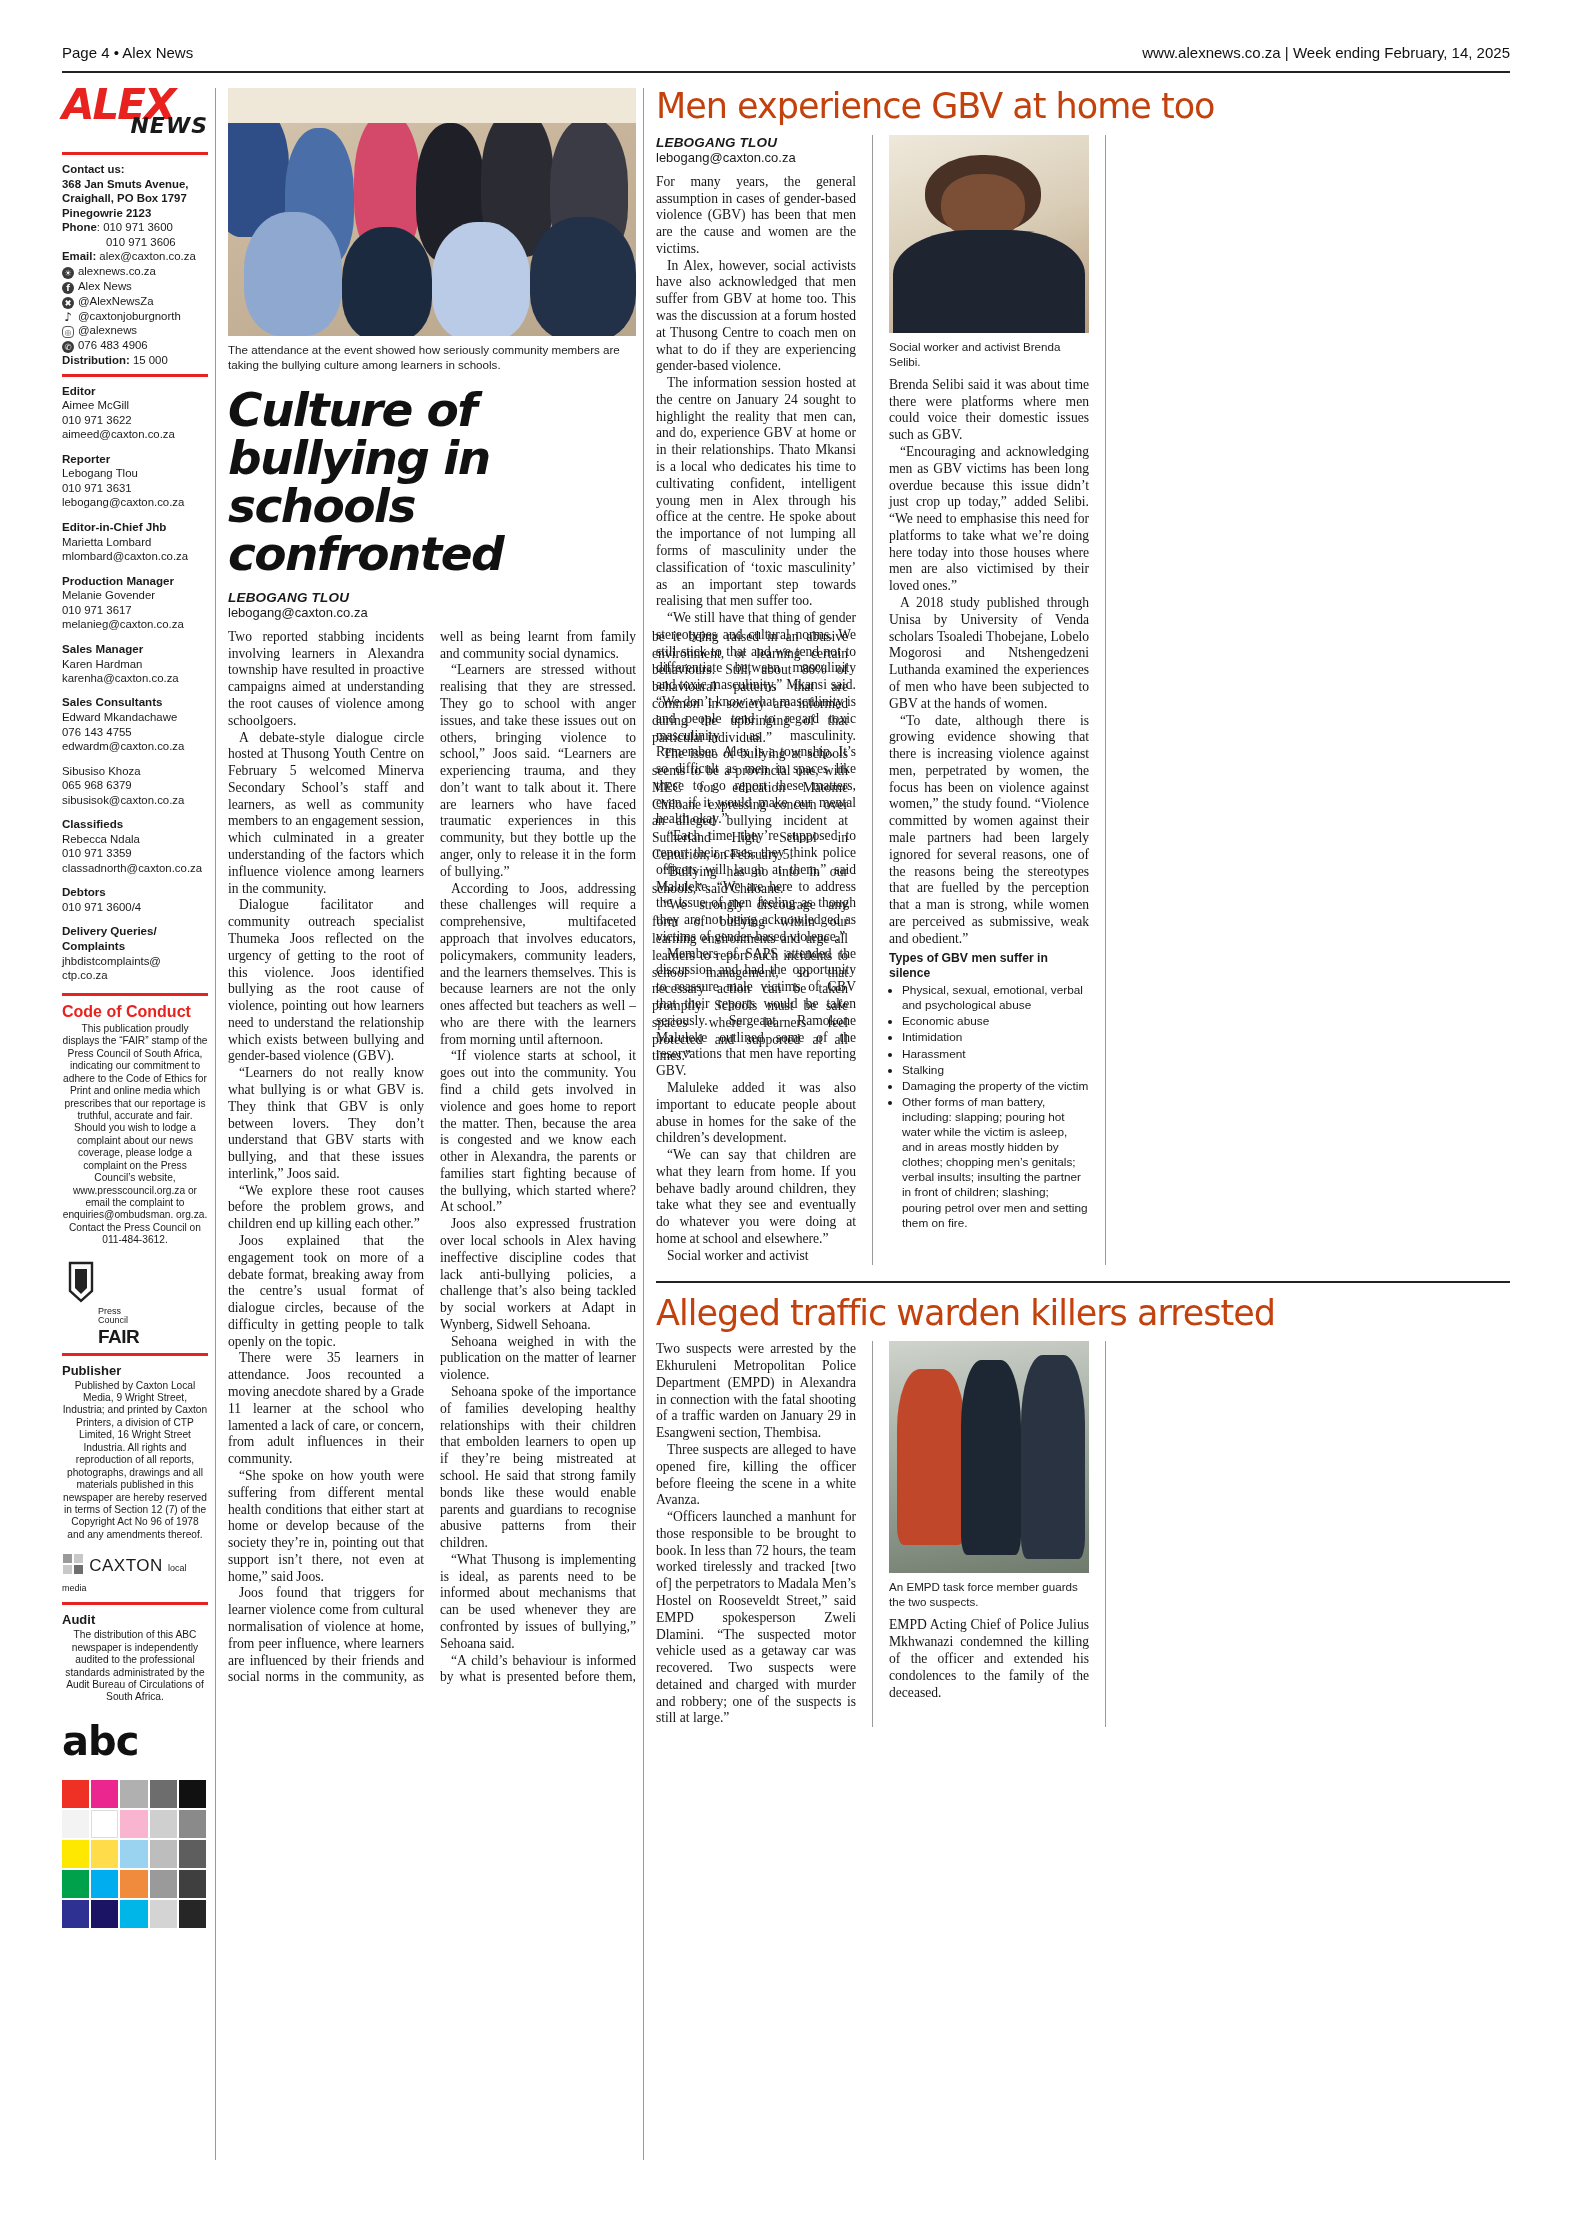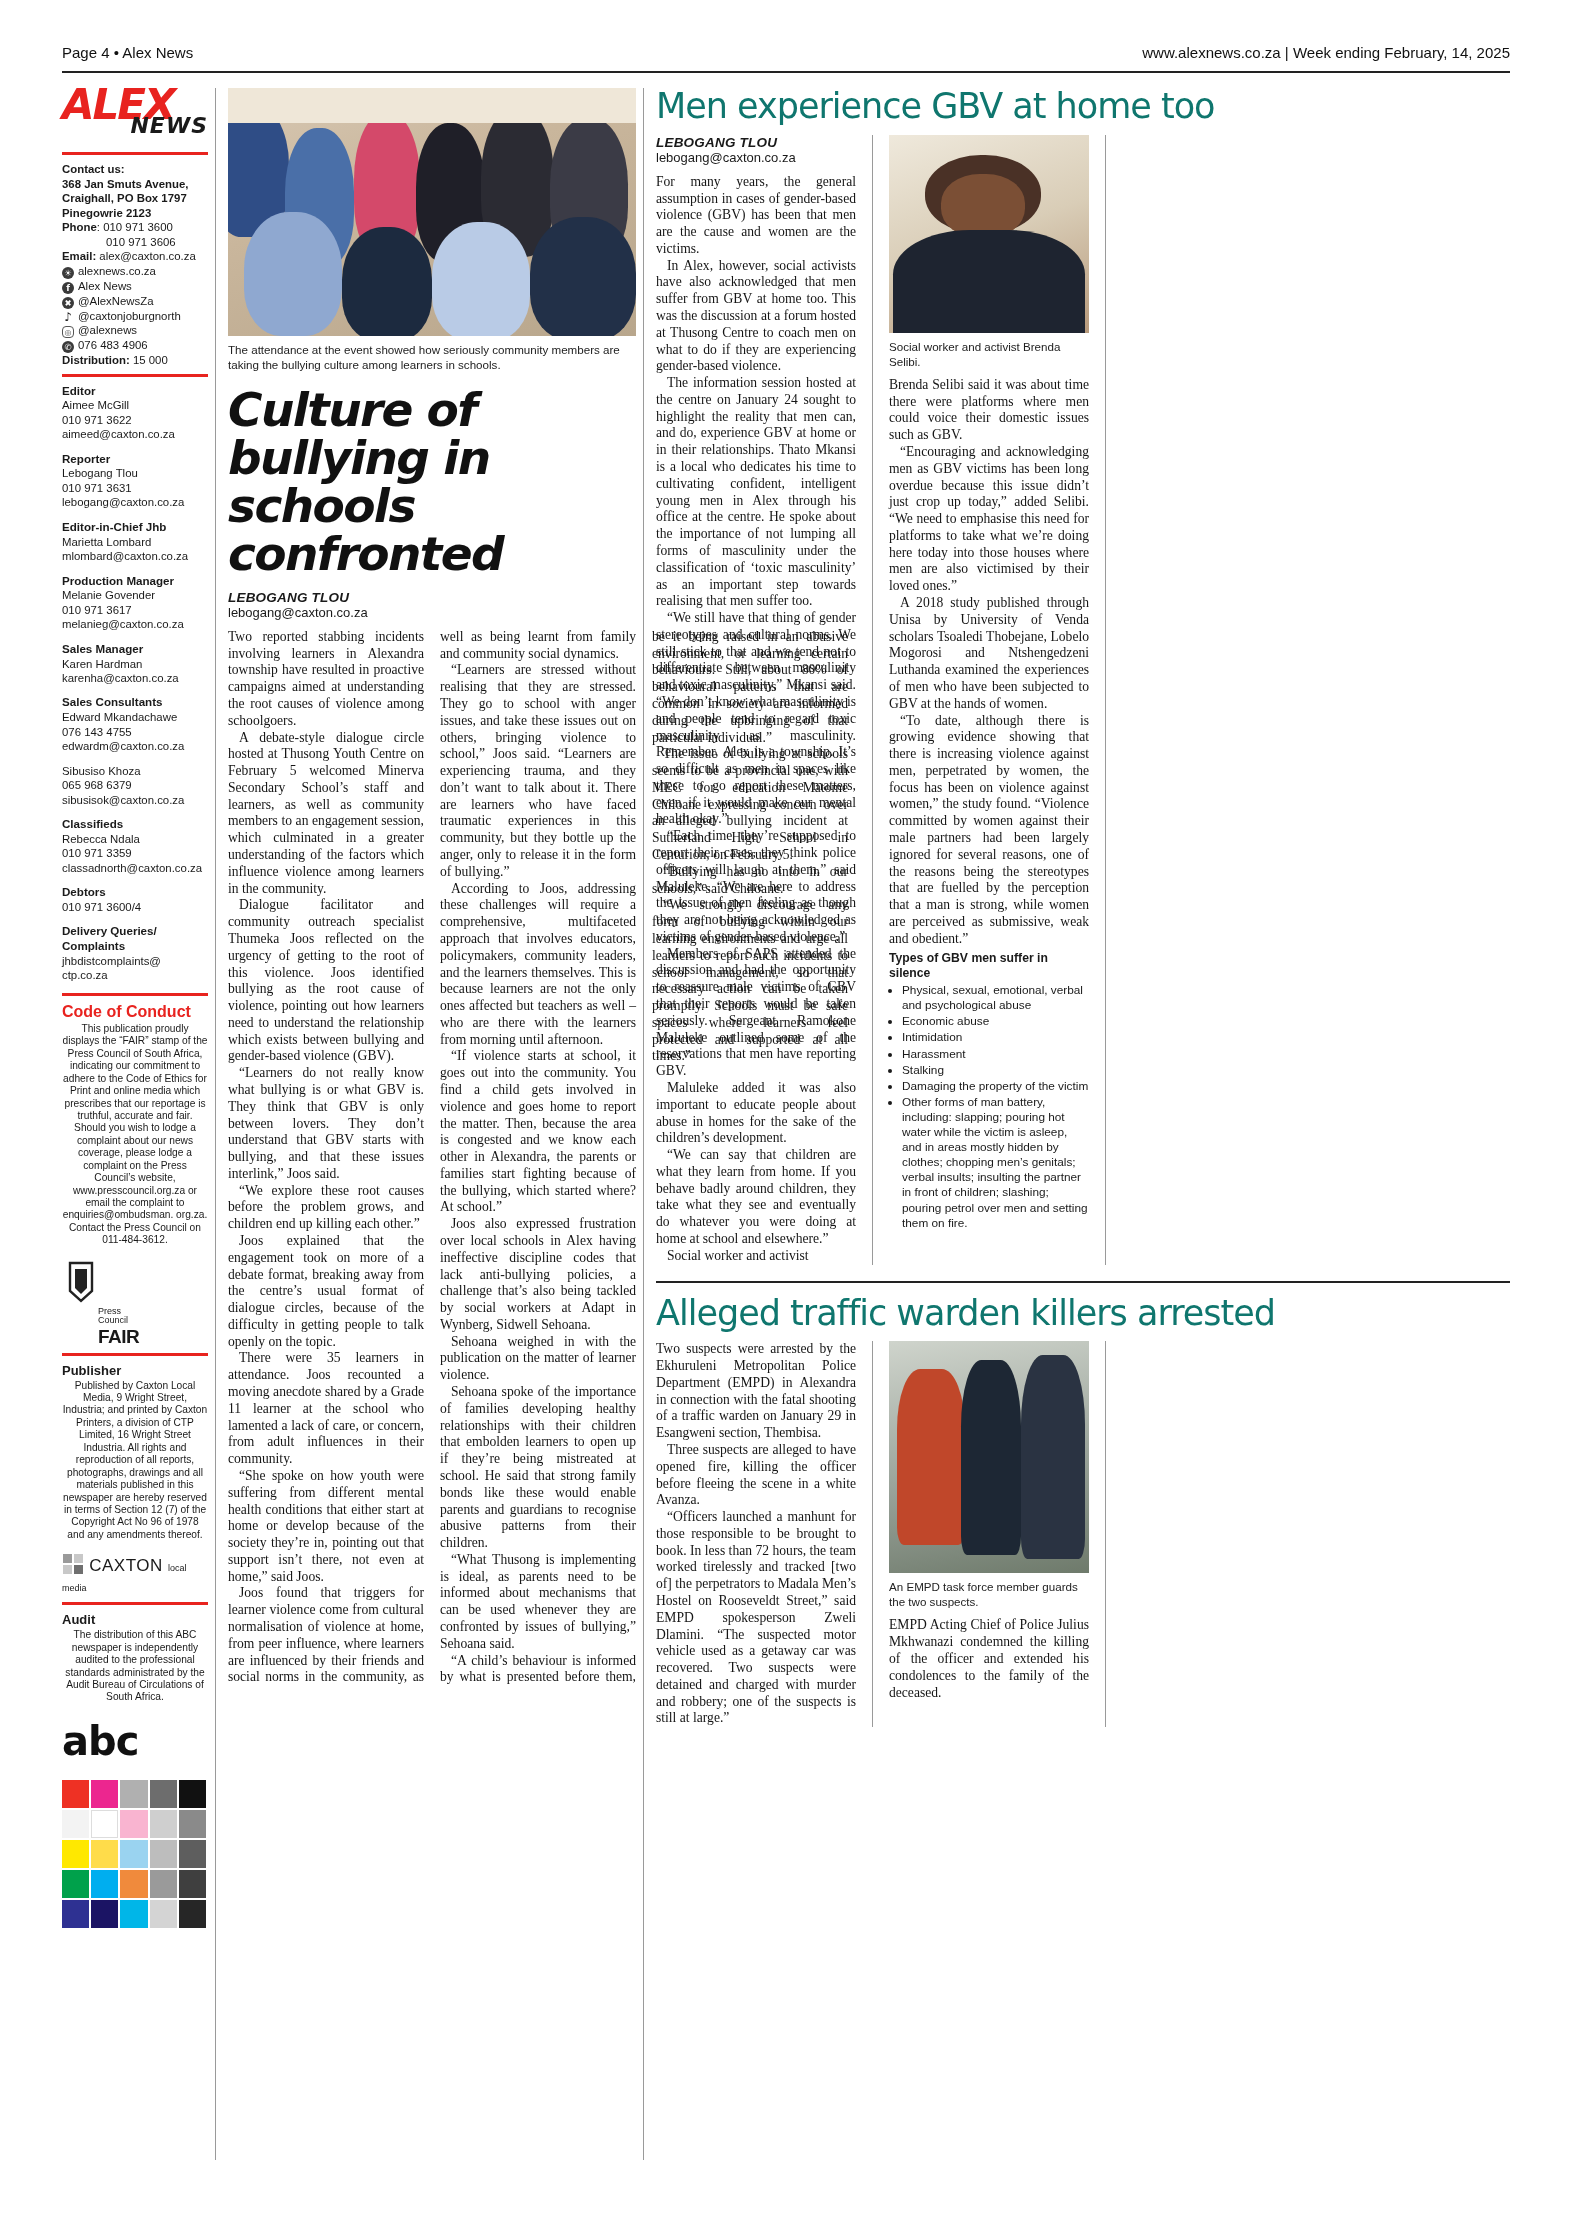--- a/index.html
+++ b/index.html
@@ -98,21 +98,21 @@
     font-size: 13.6px; line-height: 1.235; text-align: justify;
     hyphens: auto; color: #151515;
   }
   .body-serif p { text-indent: 11px; margin: 0; }
   .body-serif p.first { text-indent: 0; }
 
   
   .sec-head {
     font-family: "DejaVu Sans", sans-serif;
     font-weight: 400; font-size: 35px; line-height: 1.05;
-    letter-spacing: -1px; color: #0f766e; margin-bottom: 10px;
+    letter-spacing: -1px; color: #c2410c; margin-bottom: 10px;
   }
   .r-grid { display: flex; gap: 16px; }
   .r-col { width: 200px; }
   .sep-in { width: 1px; background: #9a9a9a; align-self: stretch; }
   .gbv-photo {
     width: 100%; height: 198px; overflow: hidden; position: relative;
     background: linear-gradient(150deg,#e8e1d2 0%,#d6cbb6 45%,#8d6a52 100%);
   }
   .bullets { font-size: 11.8px; line-height: 1.28; margin-top: 2px; }
   .bullets li { margin-left: 13px; margin-bottom: 1px; }

